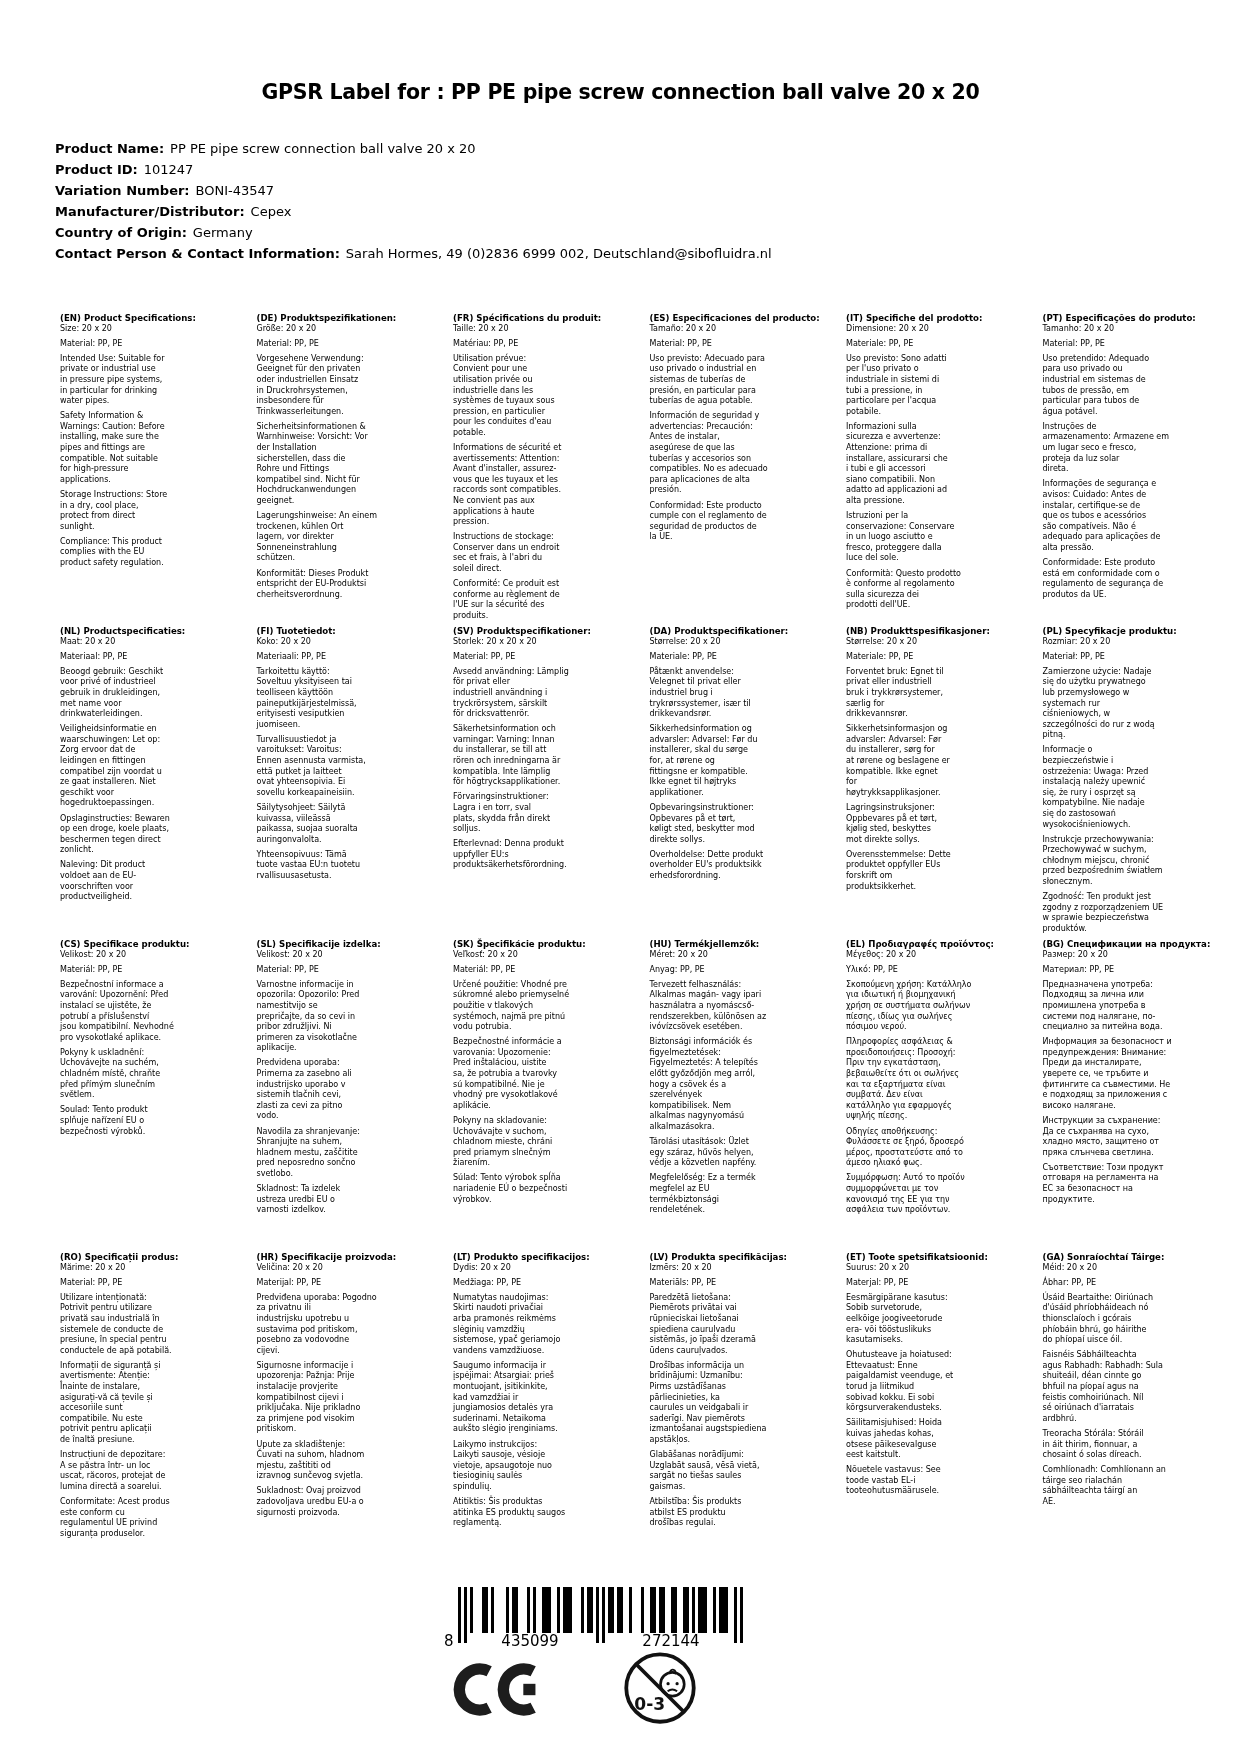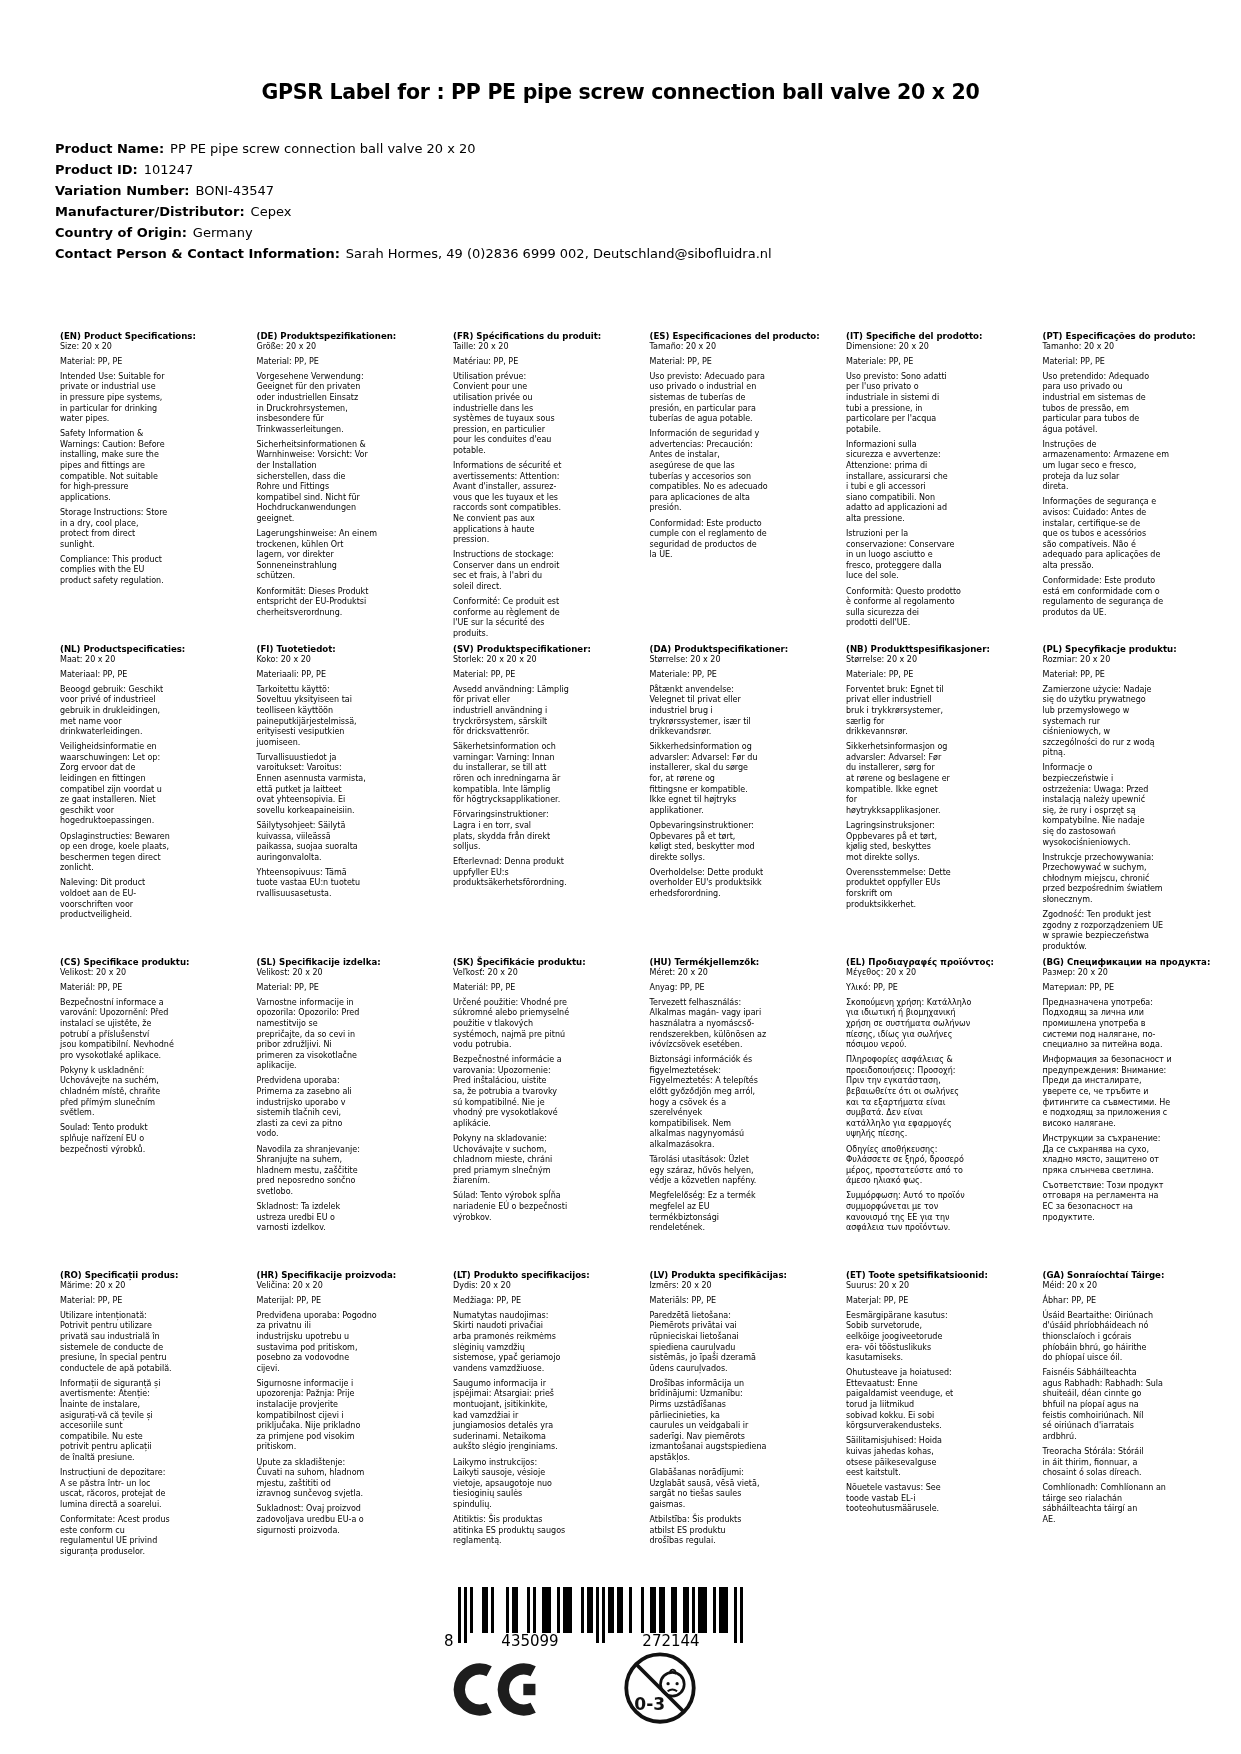--- a/index.html
+++ b/index.html
@@ -3,21 +3,21 @@
 <meta charset="utf-8">
 <style>
   html,body{margin:0;padding:0;background:#ffffff;}
   .page{position:relative;width:1241px;height:1754px;background:#ffffff;color:#000;
         font-family:"DejaVu Sans",sans-serif;overflow:hidden;}
   .title{margin:0;padding-top:80px;text-align:center;font-size:20.5px;font-weight:bold;letter-spacing:-0.3px;}
   .product-info{position:absolute;left:55px;top:138px;font-size:13px;line-height:21px;}
   .info-row{white-space:nowrap;}
   .info-label{font-weight:bold;}
   .info-value{margin-left:6px;}
-  .lang-grid{position:absolute;left:60px;top:331px;display:grid;
+  .lang-grid{position:absolute;left:60px;top:313px;display:grid;
              grid-template-columns:repeat(6,196.5px);grid-auto-rows:313px;}
   .lang-block{font-size:8px;line-height:10.6px;}
   .block-heading{font-weight:bold;font-size:8.6px;white-space:nowrap;}
   .block-line{white-space:pre-line;}
   .block-para{margin:4.5px 0 0 0;white-space:pre-line;}
   .footer-area svg{position:absolute;}
   #barcode-svg{left:440px;top:1585px;}
   .bc-digit{font-family:"DejaVu Sans",sans-serif;font-size:15px;fill:#000;}
   #ce-svg{left:452px;top:1662px;}
   #age-svg{left:622px;top:1650px;}

